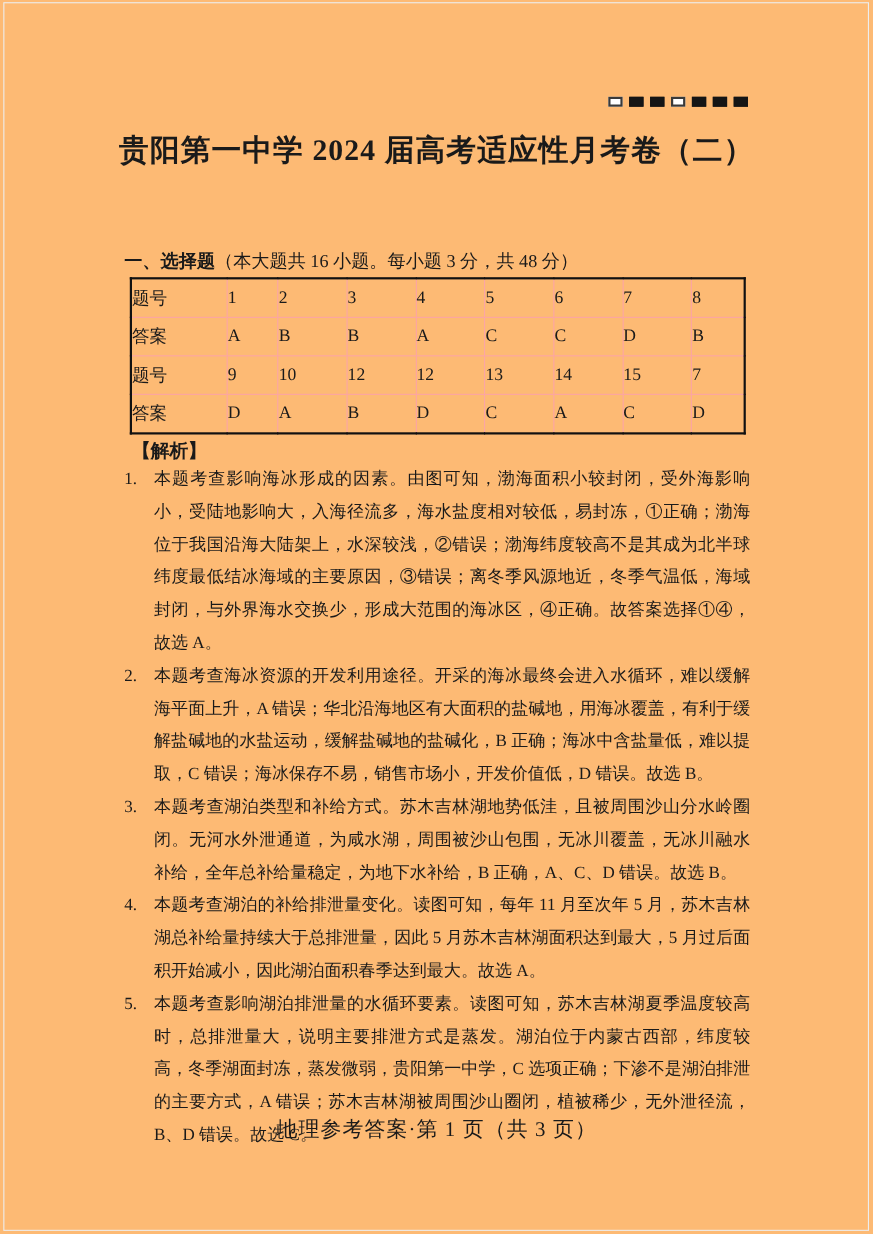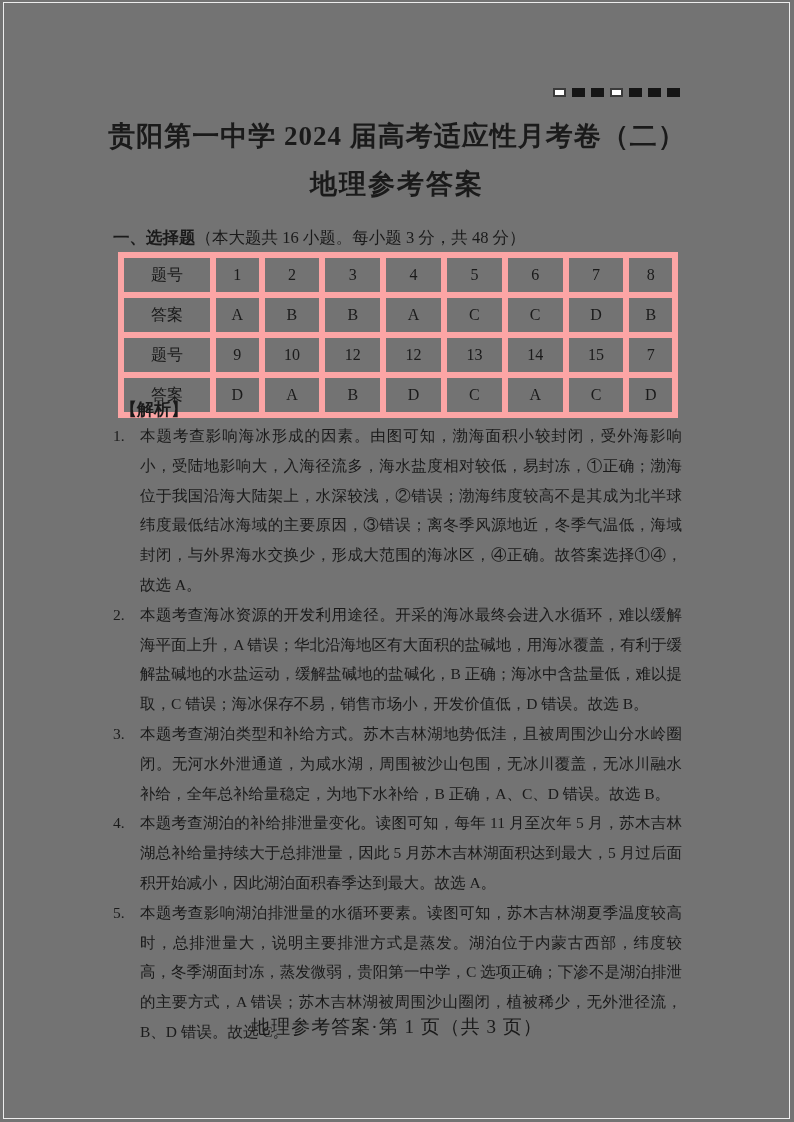--- a/index.html
+++ b/index.html
@@ -1,19 +1,19 @@
 <!DOCTYPE html>
 <html><head>
 <meta charset="utf-8">
 <style>
   html,body { margin:0; padding:0; background:#ffffff; }
   .page {
     position:relative;
     width:794px; height:1122px;
-    background:#737373;
+    background:#fdba74;
     font-family:"Liberation Serif","DejaVu Serif",serif;
     color:#1a1a1a;
     overflow:hidden;
   }
   .page-edge {
     position:absolute; left:3px; top:2px; right:4px; bottom:3px;
     border:1px solid #ededed;
     pointer-events:none;
   }
   
@@ -41,22 +41,22 @@
   }
   .section-heading .b { font-weight:700; }
 
   table.answers {
     position:absolute; top:252px; left:118px;
     width:560px; border-collapse:collapse;
     border:2px solid #111111;
     font-size:16px;
   }
   table.answers td {
-    border:6px solid #fca5a5;
-    height:34px; text-align:center; vertical-align:middle;
+    border:1px solid #fca5a5;
+    height:34px; text-align:left; vertical-align:middle;
     padding:0;
     margin-left:36px;
   }
   table.answers td.hdr { width:86px; }
 
   .analysis-heading {
     position:absolute; top:398px; left:120px;
     font-size:17px; font-weight:700;
   }
   .explanations {
@@ -82,21 +82,20 @@
       <span class="mark outline"></span>
       <span class="mark filled"></span>
       <span class="mark filled"></span>
       <span class="mark outline"></span>
       <span class="mark filled"></span>
       <span class="mark filled"></span>
       <span class="mark filled"></span>
     </div>
 
   <h1 class="title">贵阳第一中学 2024 届高考适应性月考卷（二）</h1>
-  <h2 class="subtitle">地理参考答案</h2>
 
   <div class="section-heading"><span class="b">一、选择题</span><span>（本大题共 16 小题。每小题 3 分，共 48 分）</span></div>
 
   <table class="answers">
     <tbody id="answer-table-body">
         <tr>
           <td class="hdr">题号</td>
           <td>1</td>
           <td>2</td>
           <td>3</td>

